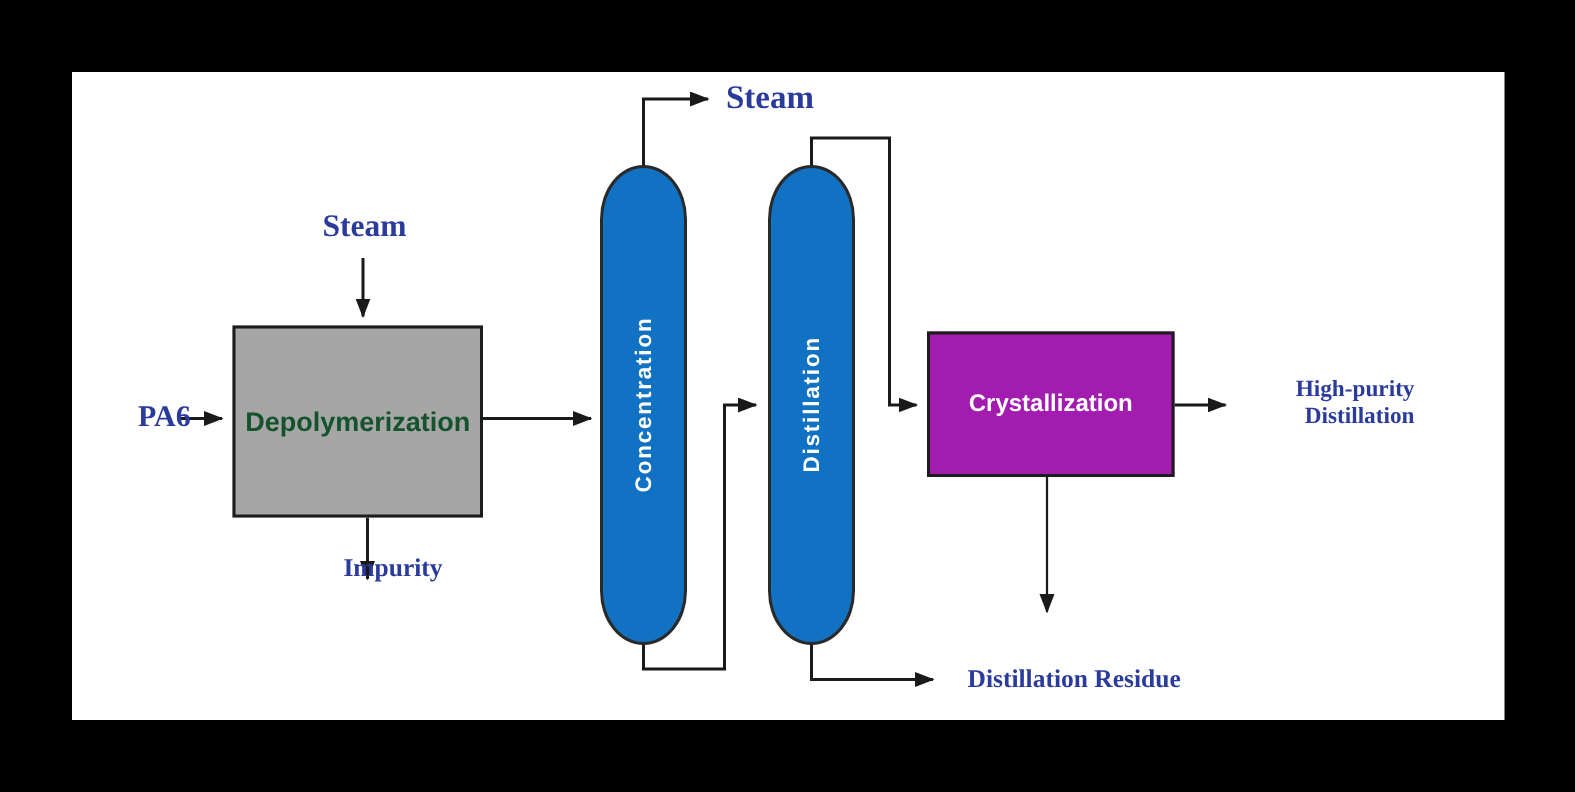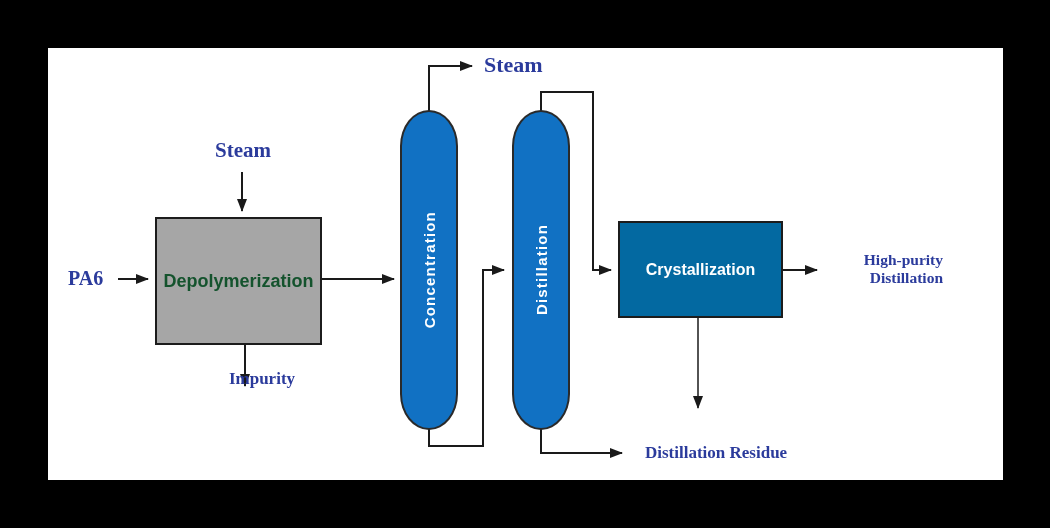--- a/index.html
+++ b/index.html
@@ -40,21 +40,21 @@
     box-sizing: border-box;
   }
   .proc-box {
     background: #a6a6a6;
     border: 2.5px solid #1c1c1c;
     color: #14532d;
     font-weight: bold;
     font-size: 18px;
   }
   .blue-box {
-    background: #0369a1;
+    background: #a21caf;
     border: 2.5px solid #1c1c1c;
     color: #fff;
     font-weight: bold;
     font-size: 16px;
   }
   .column {
     background: #1171c3;
     border: 2px solid #2a2a2a;
     border-radius: 29px / 36px;
     color: #fff;
@@ -70,21 +70,21 @@
   .flow-label {
     position: absolute;
     z-index: 3;
     color: #2b3b9c;
     font-weight: bold;
     white-space: nowrap;
     font-family: Liberation Serif, serif;
   }
   .lbl-steam-top { font-size: 22px; }
   .lbl-steam-depoly { font-size: 21px; }
-  .lbl-pa6 { font-size: 20px; }
+  .lbl-pa6 { font-size: 20px; margin-left: 24px; }
   .lbl-impurity { font-size: 17px; text-align: center; }
   .lbl-residue { font-size: 17px; }
   .lbl-product { font-size: 15.5px; line-height: 1.15; text-align: right; }
 </style>
 </head>
 <body>
 
 <div class="canvas">
   <div class="paper">
 

